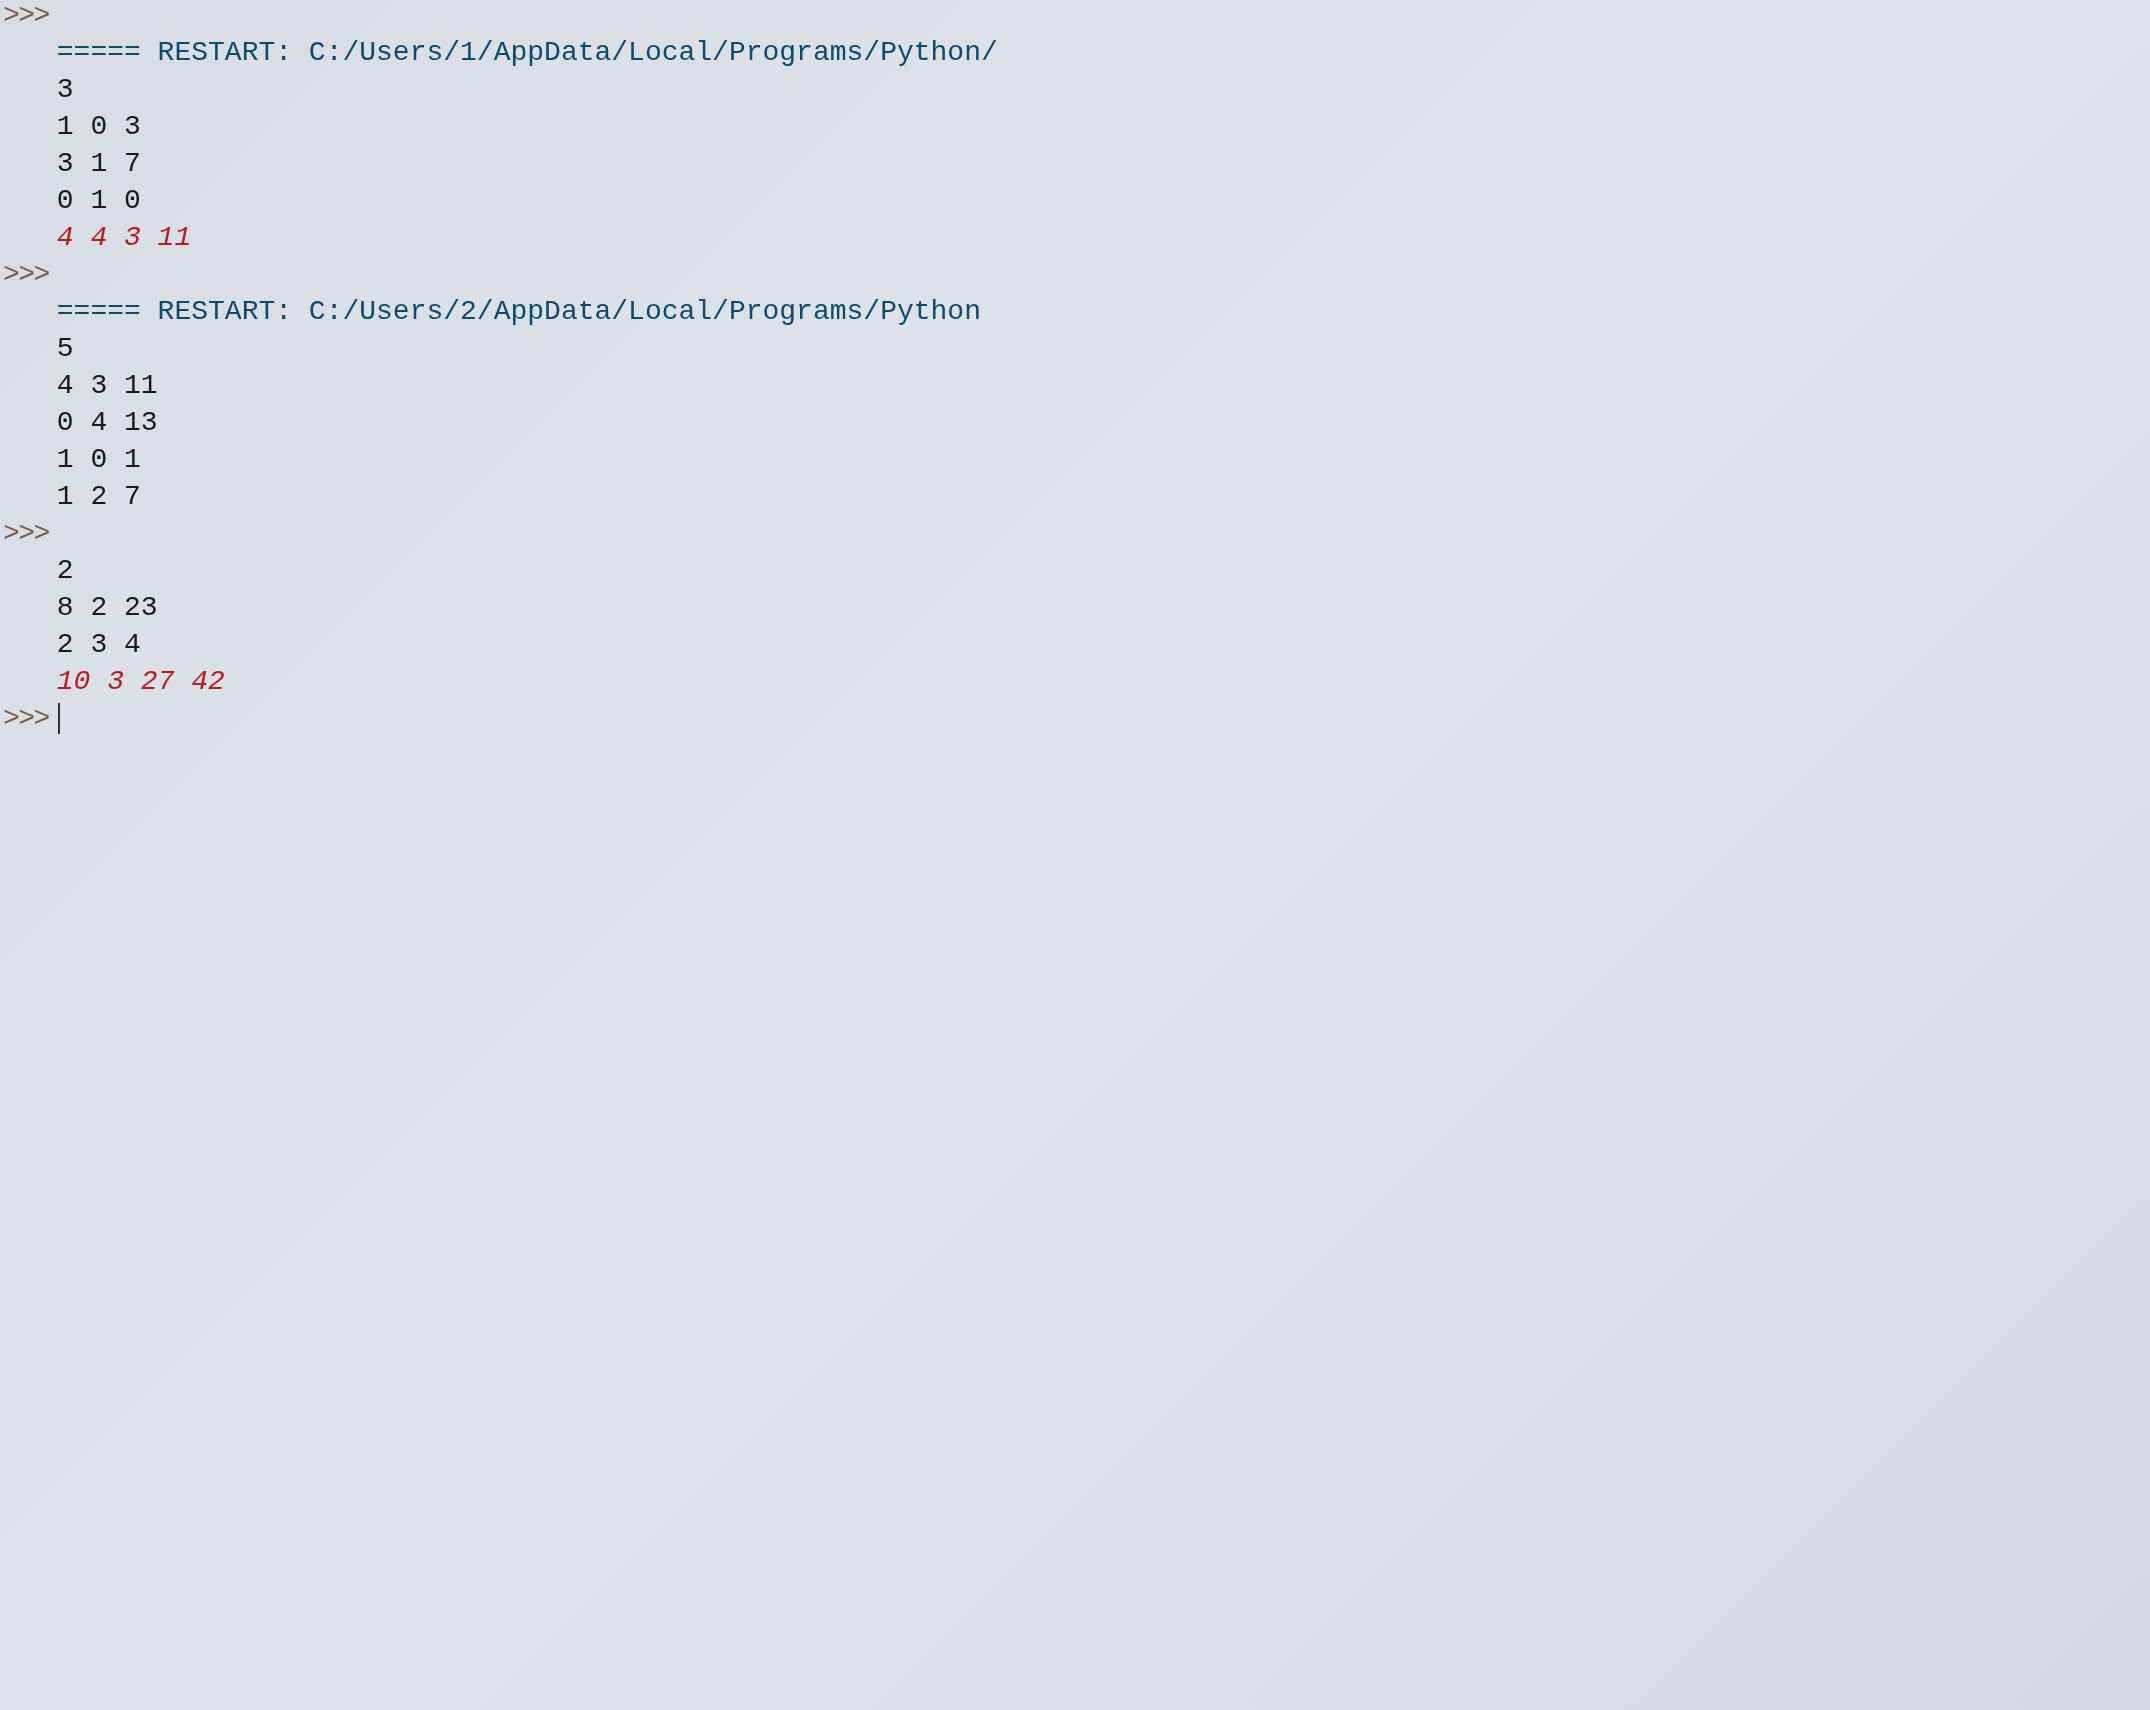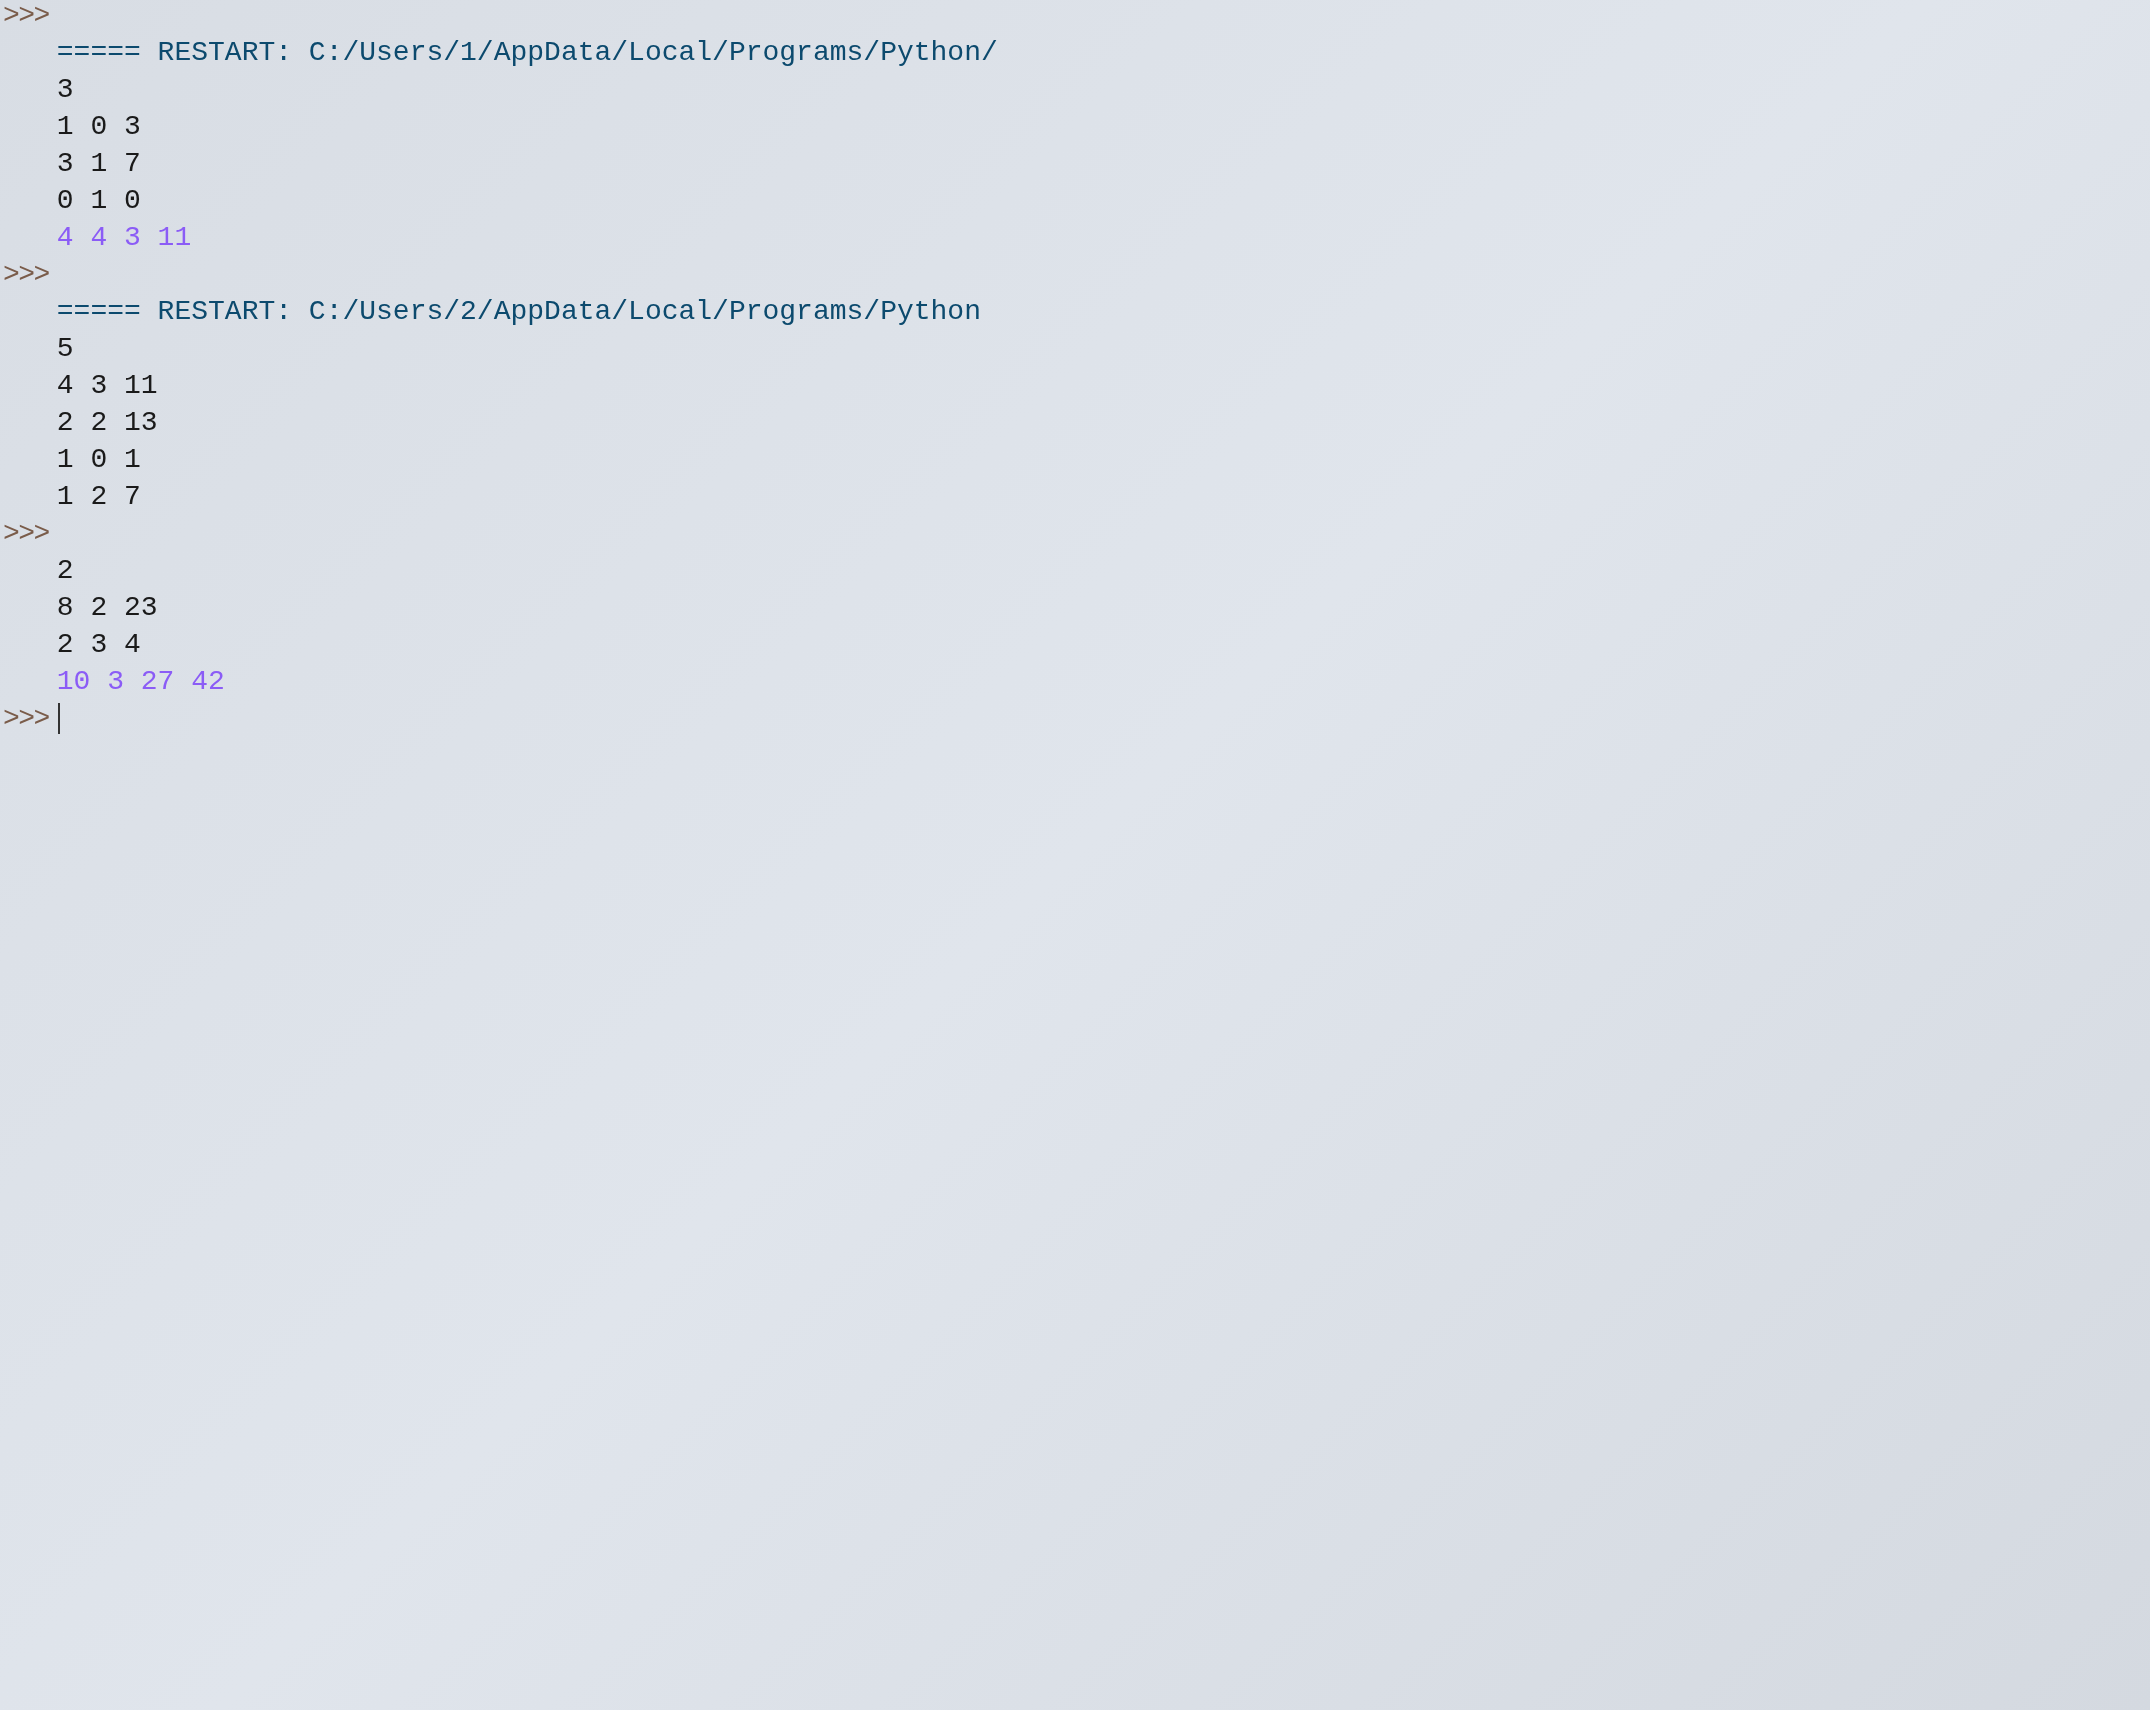--- a/index.html
+++ b/index.html
@@ -40,21 +40,22 @@
     .content {
       flex: 1;
       white-space: pre;
       color: #1a1a1a;
       padding-left: 5.8px;
     }
     .restart-line {
       color: #0c4a6e;
     }
     .blue-text {
-      color: #8b5cf6;
+      color: #b91c1c;
+      font-style: italic;
     }
     .cursor {
       display: inline-block;
       width: 1.5px;
       height: 31px;
       background: #333;
       vertical-align: middle;
       margin-left: 1.5px;
     }
   </style>
@@ -107,21 +108,21 @@
   <div class="line">
     <div class="gutter"></div>
     <div class="content">5</div>
   </div>
   <div class="line">
     <div class="gutter"></div>
     <div class="content">4 3 11</div>
   </div>
   <div class="line">
     <div class="gutter"></div>
-    <div class="content">2 2 13</div>
+    <div class="content">0 4 13</div>
   </div>
   <div class="line">
     <div class="gutter"></div>
     <div class="content">1 0 1</div>
   </div>
   <div class="line">
     <div class="gutter"></div>
     <div class="content">1 2 7</div>
   </div>
 

